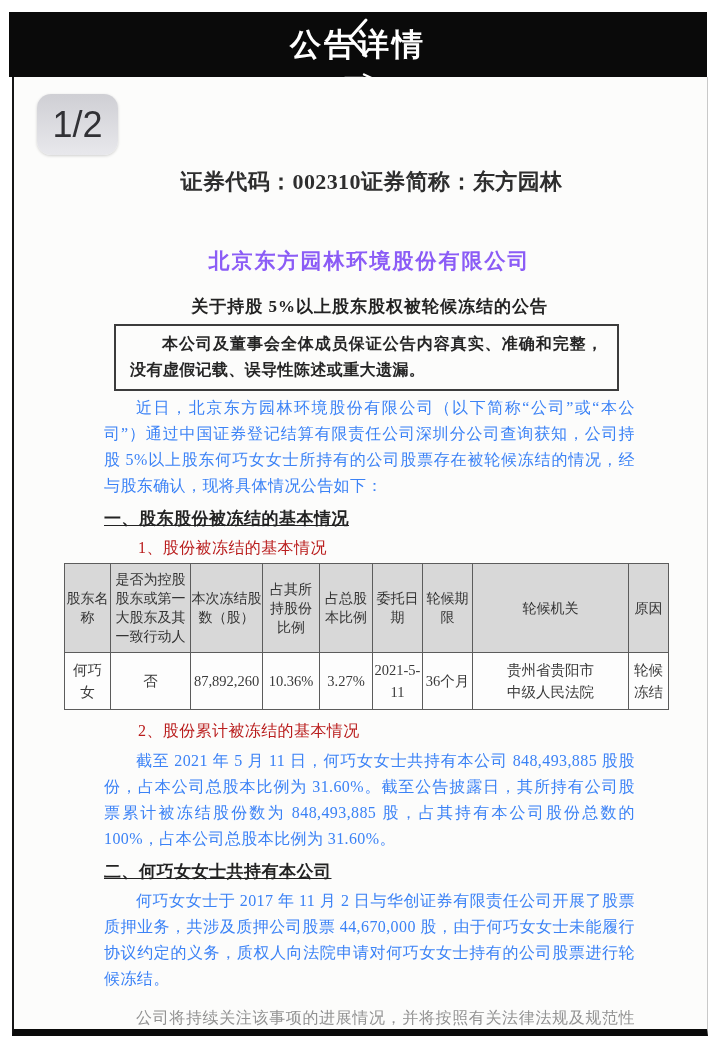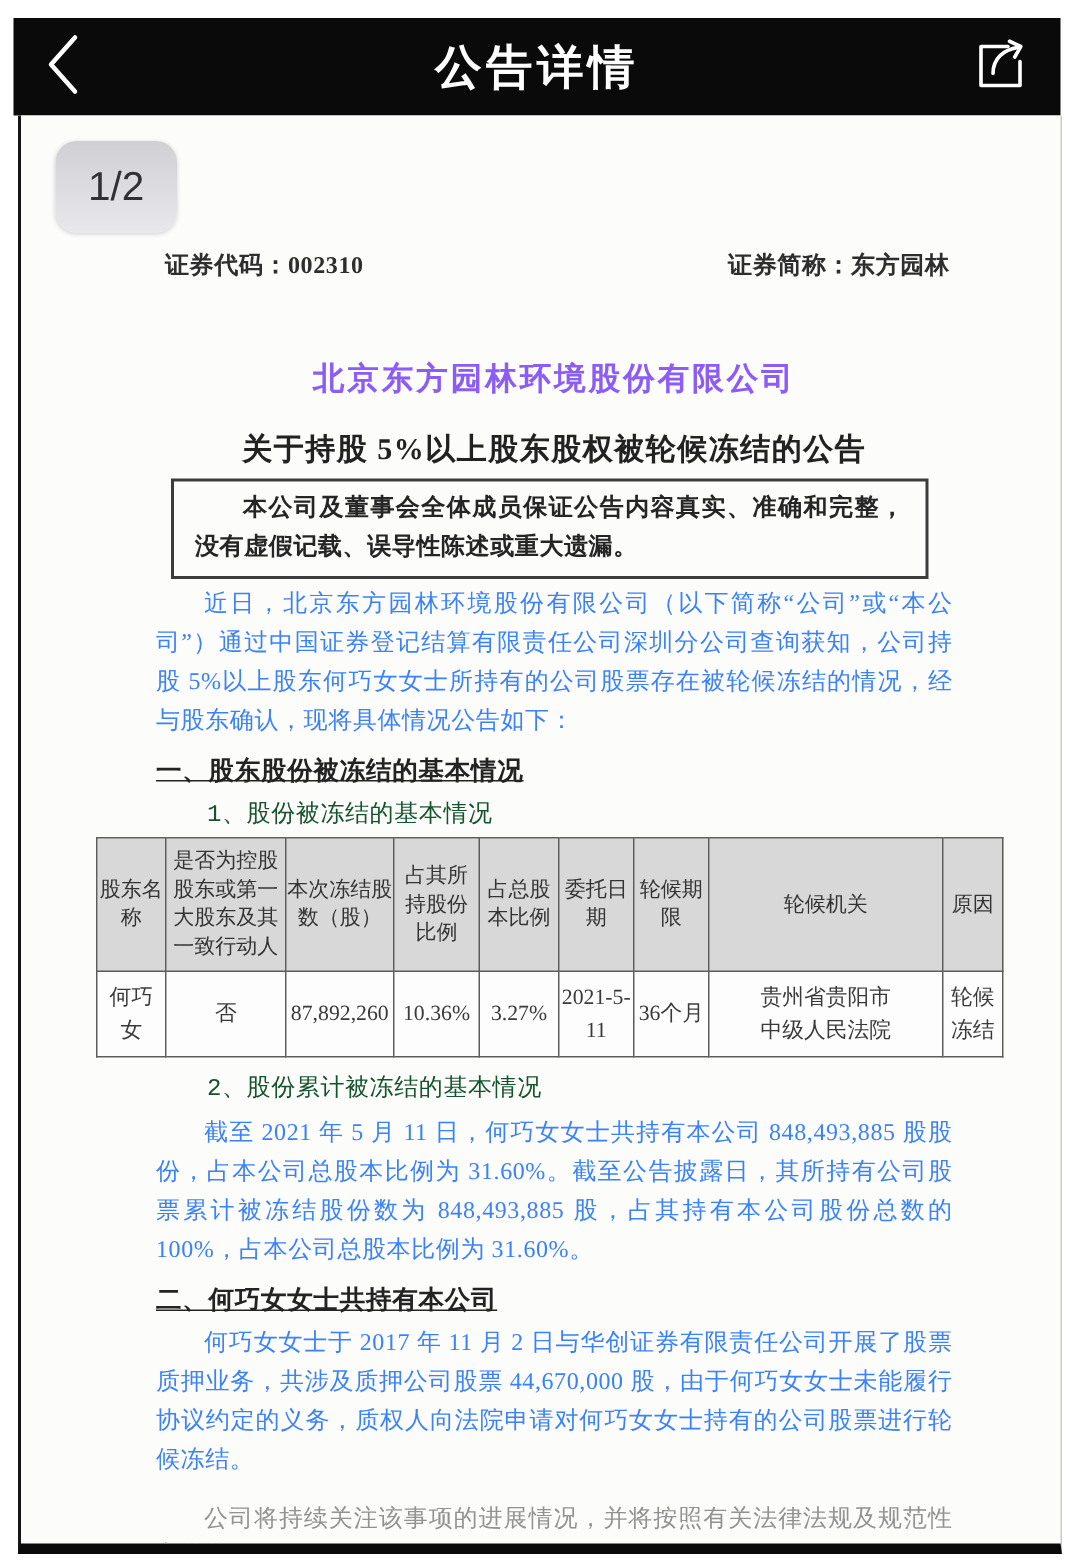--- a/index.html
+++ b/index.html
@@ -14,20 +14,21 @@
     overflow: hidden; background: #ffffff;
   }
 
   
   .appbar {
     position: absolute; left: 9px; top: 12px; width: 698px; height: 65px;
     background: #0a0a0a;
     display: flex; align-items: center; justify-content: space-between;
     padding: 0 16px;
     font-family: "Liberation Sans", "DejaVu Sans", sans-serif;
+    flex-direction: column;
   }
   .appbar-title {
     position: absolute; left: 50%; top: 50%; transform: translate(-50%, -50%);
     color: #ffffff; font-size: 31px; font-weight: bold; letter-spacing: 3px;
     white-space: nowrap;
   }
   .icon-btn {
     background: none; border: none; padding: 4px; margin: 0;
     cursor: pointer; display: flex; align-items: center; justify-content: center;
   }
@@ -41,59 +42,59 @@
     border-bottom: 7px solid #0a0a0a;
     overflow: hidden;
   }
   .page-badge {
     position: absolute; left: 23px; top: 17px; width: 81px; height: 61px;
     border-radius: 14px;
     background: linear-gradient(180deg, #cfcfd4 0%, #e8e8ec 100%);
     box-shadow: 0 1px 3px rgba(0,0,0,0.18);
     display: flex; align-items: center; justify-content: center;
     font-family: "Liberation Sans", "DejaVu Sans", sans-serif;
-    font-size: 27px; color: #313135;
+    font-size: 36px; color: #313135;
   }
 
   
   .doc {
     position: absolute; left: 0; top: 0; width: 100%;
     padding: 90px 72px 0 90px;
     color: #3c3c3c; font-size: 16px; letter-spacing: 0.4px;
   }
   .meta-row {
-    display: flex; justify-content: space-between;
+    display: flex; justify-content: center;
     margin-left: 6px; margin-right: 2px;
-    font-weight: bold; color: #2e2e2e; font-size: 16px;
+    font-weight: bold; color: #2e2e2e; font-size: 22px;
   }
   .doc-title {
     margin: 50px 0 0; text-align: center;
     font-size: 21px; font-weight: bold; color: #8b5cf6; letter-spacing: 2px;
   }
   .doc-subtitle {
     margin: 20px 0 0; text-align: center;
-    font-size: 20px; font-weight: bold; color: #222; letter-spacing: 1px;
+    font-size: 17px; font-weight: bold; color: #222; letter-spacing: 1px;
   }
   .disclaimer-box {
     margin: 6px 16px 0 10px;
     border: 2px solid #3c3c3c;
     padding: 5px 14px 6px 14px;
     font-weight: bold; color: #252525;
     line-height: 26px; text-indent: 2em; text-align: justify;
   }
   .para {
     margin: 4px 0 0; text-indent: 2em; line-height: 26px;
     text-align: justify; color: #3b82f6;
   }
   .sec-heading {
     margin: 8px 0 0; font-size: 17px; font-weight: bold;
     color: #232323; line-height: 24px; letter-spacing: 0.5px; text-decoration: underline;
   }
   .sub-item {
-    margin: 4px 0 0; padding-left: 34px; line-height: 26px; color: #14532d; font-family: Liberation Mono, monospace;
+    margin: 4px 0 0; padding-left: 34px; line-height: 26px; color: #b91c1c;
   }
 
   
   table.freeze-table {
     margin: 2px 0 0 -40px;
     border-collapse: collapse; table-layout: fixed;
     width: 604px; background: #fdfdfd;
   }
   .freeze-table th {
     background: #d8d8d8;

